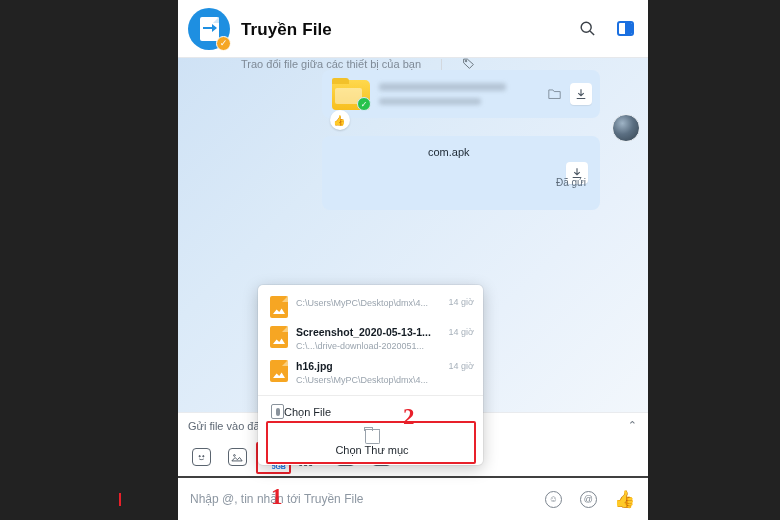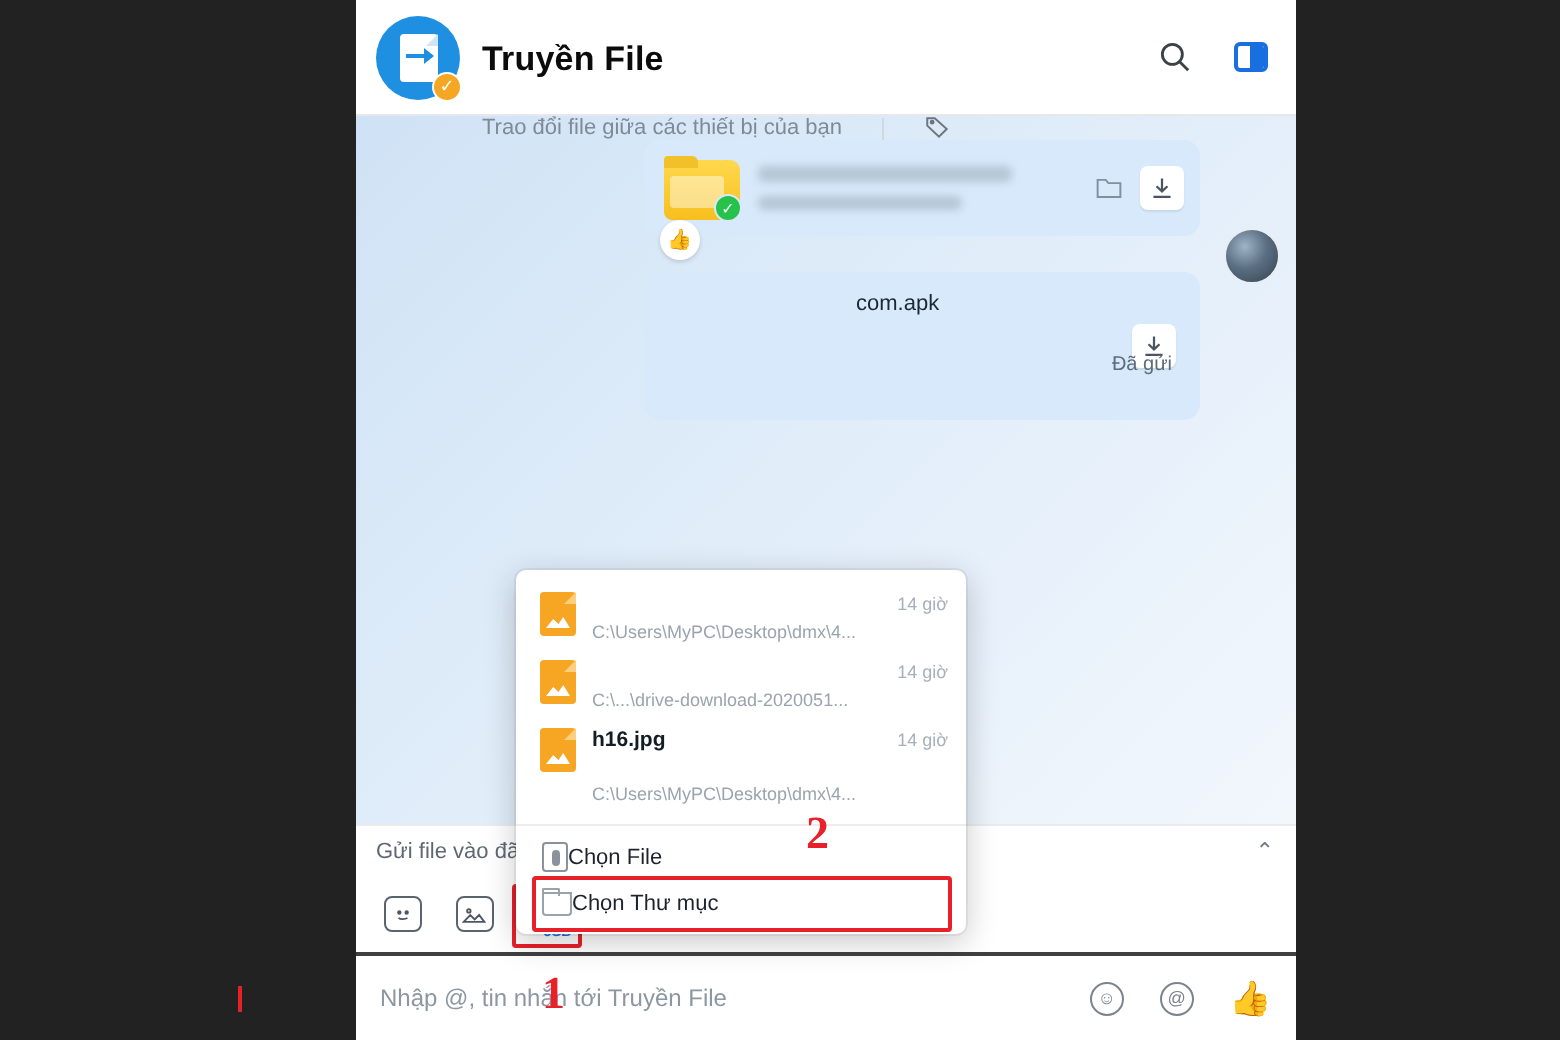--- a/index.html
+++ b/index.html
@@ -217,21 +217,21 @@
     content:""; position:absolute; left:3px; bottom:4px; width:12px; height:7px;
     background:#ffffff;
     clip-path: polygon(0% 100%, 30% 36%, 52% 72%, 72% 22%, 100% 100%);
   }
   .ri-text { flex: 1; min-width: 0; }
   .ri-name {
     font-size: 10.5px; font-weight: bold; color: #141c24; line-height: 13px;
     white-space: nowrap; overflow: hidden; text-overflow: ellipsis;
   }
   .ri-path {
-    font-size: 9px; color: #9aa4ae; line-height: 12px; margin-top: 14px;
+    font-size: 9px; color: #9aa4ae; line-height: 12px; margin-top: 1px;
     white-space: nowrap; overflow: hidden; text-overflow: ellipsis;
   }
   .ri-time { font-size: 9px; color: #a6b0ba; flex: 0 0 auto; padding-top: 1px; }
   .popup-sep { height: 1px; background: #ececec; margin: 5px 0 3px 0; }
   .popup-action {
     display: flex; align-items: center; padding: 5px 10px 5px 13px;
     font-size: 11px; color: #1d242b;
   }
   .doc-ico {
     width: 13px; height: 15px; border: 1px solid #8a939c; border-radius: 2px;
@@ -494,20 +494,21 @@
       <div class="file-ico"></div>
       <div class="ri-text">
         <div class="ri-path">C:\Users\MyPC\Desktop\dmx\4...</div>
       </div>
       <div class="ri-time">14 giờ</div>
     </div>
 
     <div class="recent-item">
       <div class="file-ico"></div>
       <div class="ri-text">
+        <div class="ri-name">Screenshot_2020-05-13-1...</div>
         <div class="ri-path">C:\...\drive-download-2020051...</div>
       </div>
       <div class="ri-time">14 giờ</div>
     </div>
 
     <div class="recent-item">
       <div class="file-ico"></div>
       <div class="ri-text">
         <div class="ri-name">h16.jpg</div>
         <div class="ri-path">C:\Users\MyPC\Desktop\dmx\4...</div>
@@ -515,21 +516,21 @@
       <div class="ri-time">14 giờ</div>
     </div>
 
     <div class="popup-sep"></div>
 
     <div class="popup-action">
       <span class="doc-ico"></span>
       <span>Chọn File</span>
     </div>
 
-    <div class="popup-action" style="position:relative;">
+    <div class="popup-action" style="position:relative;flex-direction:column;">
       <span class="fold-ico"></span>
       <span>Chọn Thư mục</span>
       <span class="hl-box"></span>
     </div>
   </div>
 
   <div class="marker-2" style="left:403px; top:404px;">2</div>
   <div class="marker-1" style="left:271px; top:484px;">1</div>
   <div class="text-caret"></div>
 

